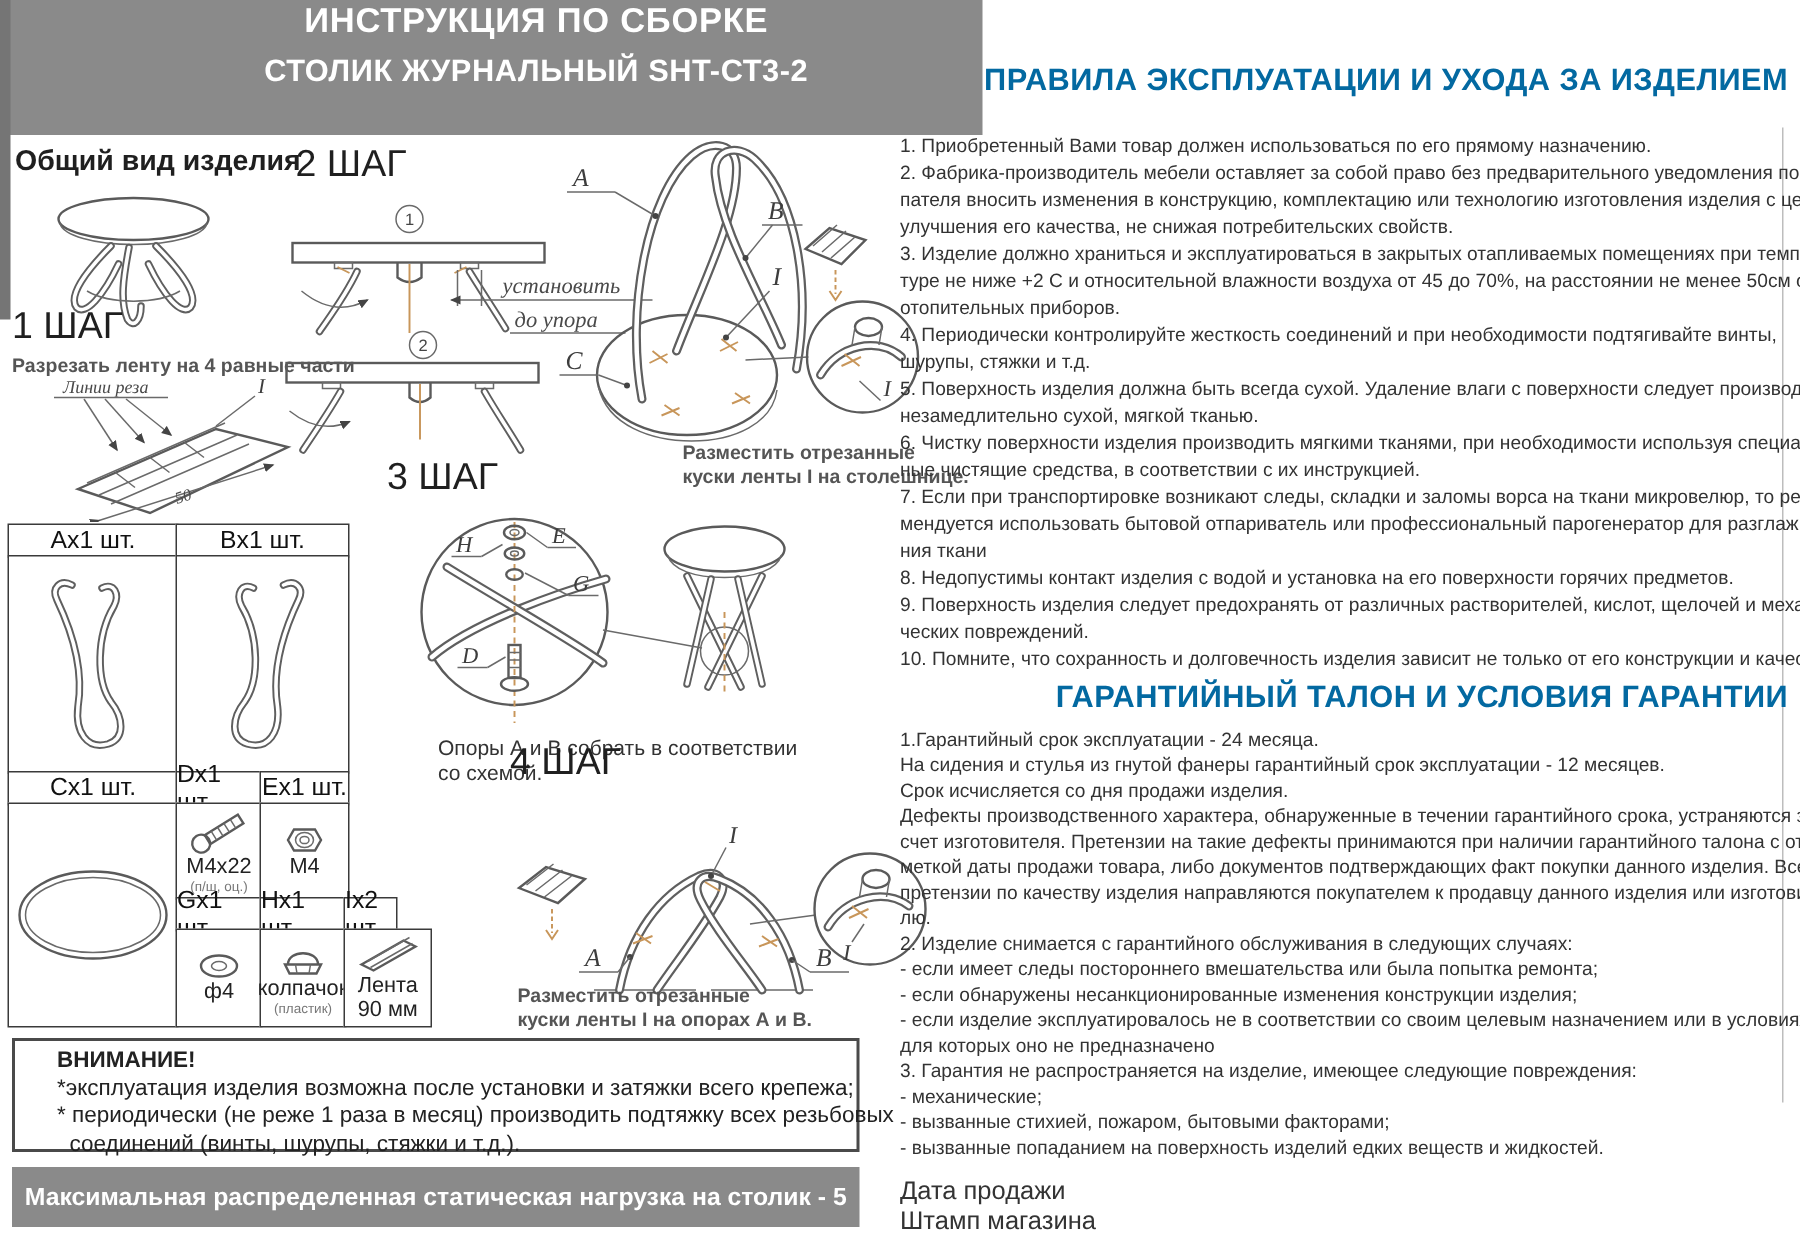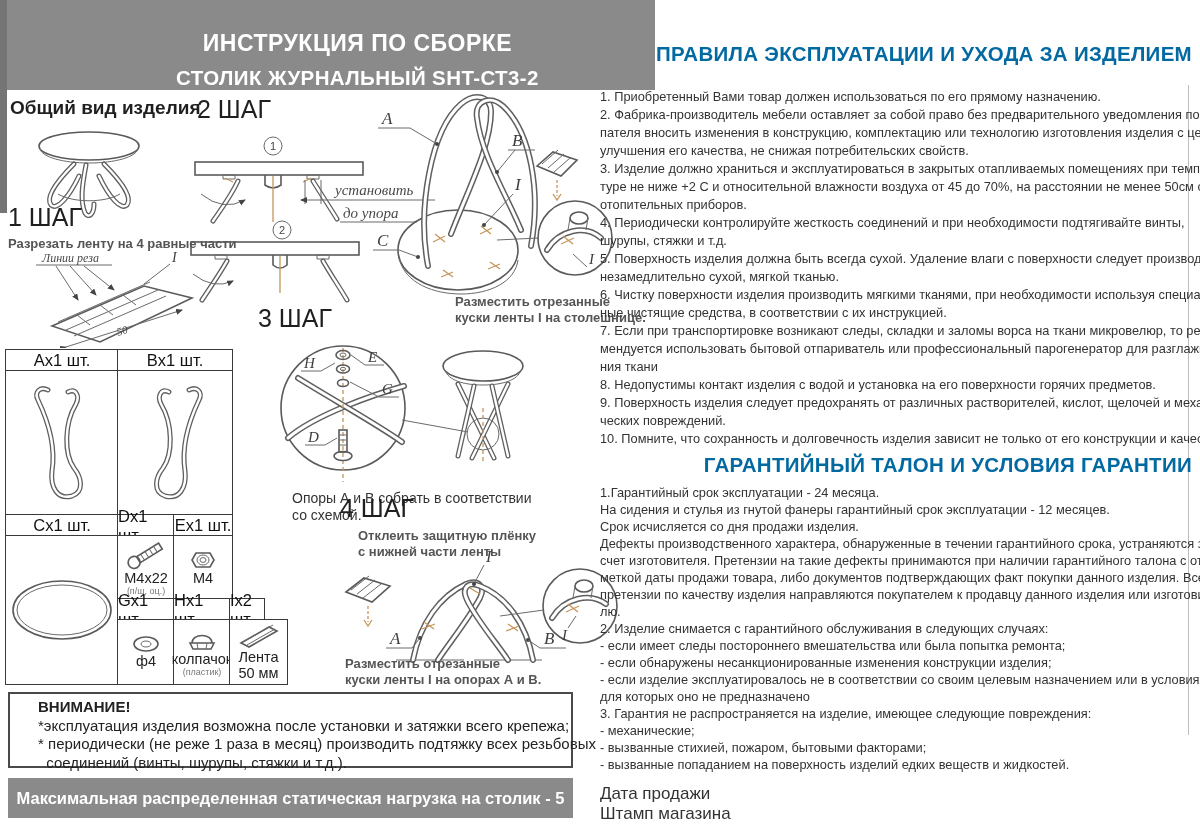--- a/index.html
+++ b/index.html
@@ -1,21 +1,21 @@
 <!DOCTYPE html>
 <html><head>
 <meta charset="utf-8">
 <style>
   html,body{margin:0;padding:0;background:#e8e8e8;}
   .page{position:relative;width:1200px;height:840px;background:#ffffff;overflow:hidden;
         font-family:"Liberation Sans",sans-serif;color:#333;}
   .abs{position:absolute;}
   
   .hdr{left:0;top:0;width:655px;height:90px;background:#8a8a8a;color:#fff;text-align:center;
-       display:flex;flex-direction:column;justify-content:flex-end;gap:9px;padding-left:60px;box-sizing:border-box;}
+       display:flex;flex-direction:column;justify-content:flex-start;gap:9px;padding-left:60px;box-sizing:border-box;}
   .hdr-l1{font-size:23px;font-weight:bold;letter-spacing:.5px;}
   .hdr-l2{font-size:20.5px;font-weight:bold;letter-spacing:.4px;}
   .left-strip{left:0;top:0;width:7px;height:213px;background:#757575;}
   .right-edge{left:1188px;top:85px;width:1px;height:650px;background:#bdbdbd;}
   
   .step-title{font-size:25px;color:#1f1f1f;}
   .sec-head{font-size:19px;font-weight:bold;color:#1f1f1f;}
   .sub{font-size:13px;font-weight:bold;color:#555;}
   .cap{font-size:13px;font-weight:bold;color:#555;line-height:15.5px;}
   .cap2{font-size:14px;color:#333;line-height:17px;}
@@ -177,21 +177,21 @@
     </svg>
     <div class="pl">колпачок</div>
     <div class="ps">(пластик)</div>
   </div>
   <div class="cell" style="left:229px;top:619px;width:59px;height:66px;">
     <svg width="44" height="26" viewBox="0 0 44 26">
       <path class="wire" d="M4,20 L32,4 L40,8 L12,24 Z"></path>
       <path class="wire-thin" d="M8,18 L36,2 M10,22 L38,6"></path>
     </svg>
     <div class="pl">Лента</div>
-    <div class="pl">50 мм</div>
+    <div class="pl">90 мм</div>
   </div>
 
   <div class="abs attn">
     <div class="attn-title">ВНИМАНИЕ!</div>
     <div>
         <div class="line">*эксплуатация изделия возможна после установки и затяжки всего крепежа;</div>
         <div class="line">* периодически (не реже 1 раза в месяц) производить подтяжку всех резьбовых</div>
         <div class="line">  соединений (винты, шурупы, стяжки и т.д.).</div>
       </div>
   </div>
@@ -323,24 +323,20 @@
     <circle class="wire-thin" cx="205" cy="96" r="16"></circle>
     <line class="tan" stroke-dasharray="4,3" x1="205" y1="70" x2="205" y2="126"></line>
     <line class="wire-thin" x1="124" y1="82" x2="190" y2="94"></line>
   </svg>
   <div class="abs cap2" style="left:292px;top:490px;">
       <div>Опоры А и В собрать в соответствии</div>
       <div>со схемой.</div>
     </div>
 
   <div class="abs step-title" style="left:340px;top:494px;">4 ШАГ</div>
-  <div class="abs cap" style="left:358px;top:528px;">
-      <div>Отклеить защитную плёнку</div>
-      <div>с нижней части ленты</div>
-    </div>
   <svg class="abs" style="left:328px;top:548px;" width="300" height="122" viewBox="0 0 300 122">
     <path class="wire" d="M18,44 L36,30 L62,38 L44,54 Z"></path>
     <path class="wire-thin" d="M23,42 L41,28 M29,46 L47,32 M35,50 L53,36"></path>
     <path class="tan" stroke-dasharray="3,2" d="M40,58 L40,74"></path>
     <path class="tan" d="M36,72 L40,78 L44,72"></path>
     <line class="wire-thin" x1="68" y1="112" x2="136" y2="112"></line>
     <line class="wire-thin" x1="146" y1="112" x2="214" y2="112"></line>
     <path class="tube-bg" d="M85,112 C92,75 112,48 138,36 C150,31 158,38 152,50 C140,72 122,94 110,112"></path>
     <path class="tube-fg" d="M85,112 C92,75 112,48 138,36 C150,31 158,38 152,50 C140,72 122,94 110,112"></path>
     <path class="tube-bg" d="M205,112 C198,75 178,48 152,38 C140,33 133,40 139,52 C150,74 168,94 180,112"></path>

